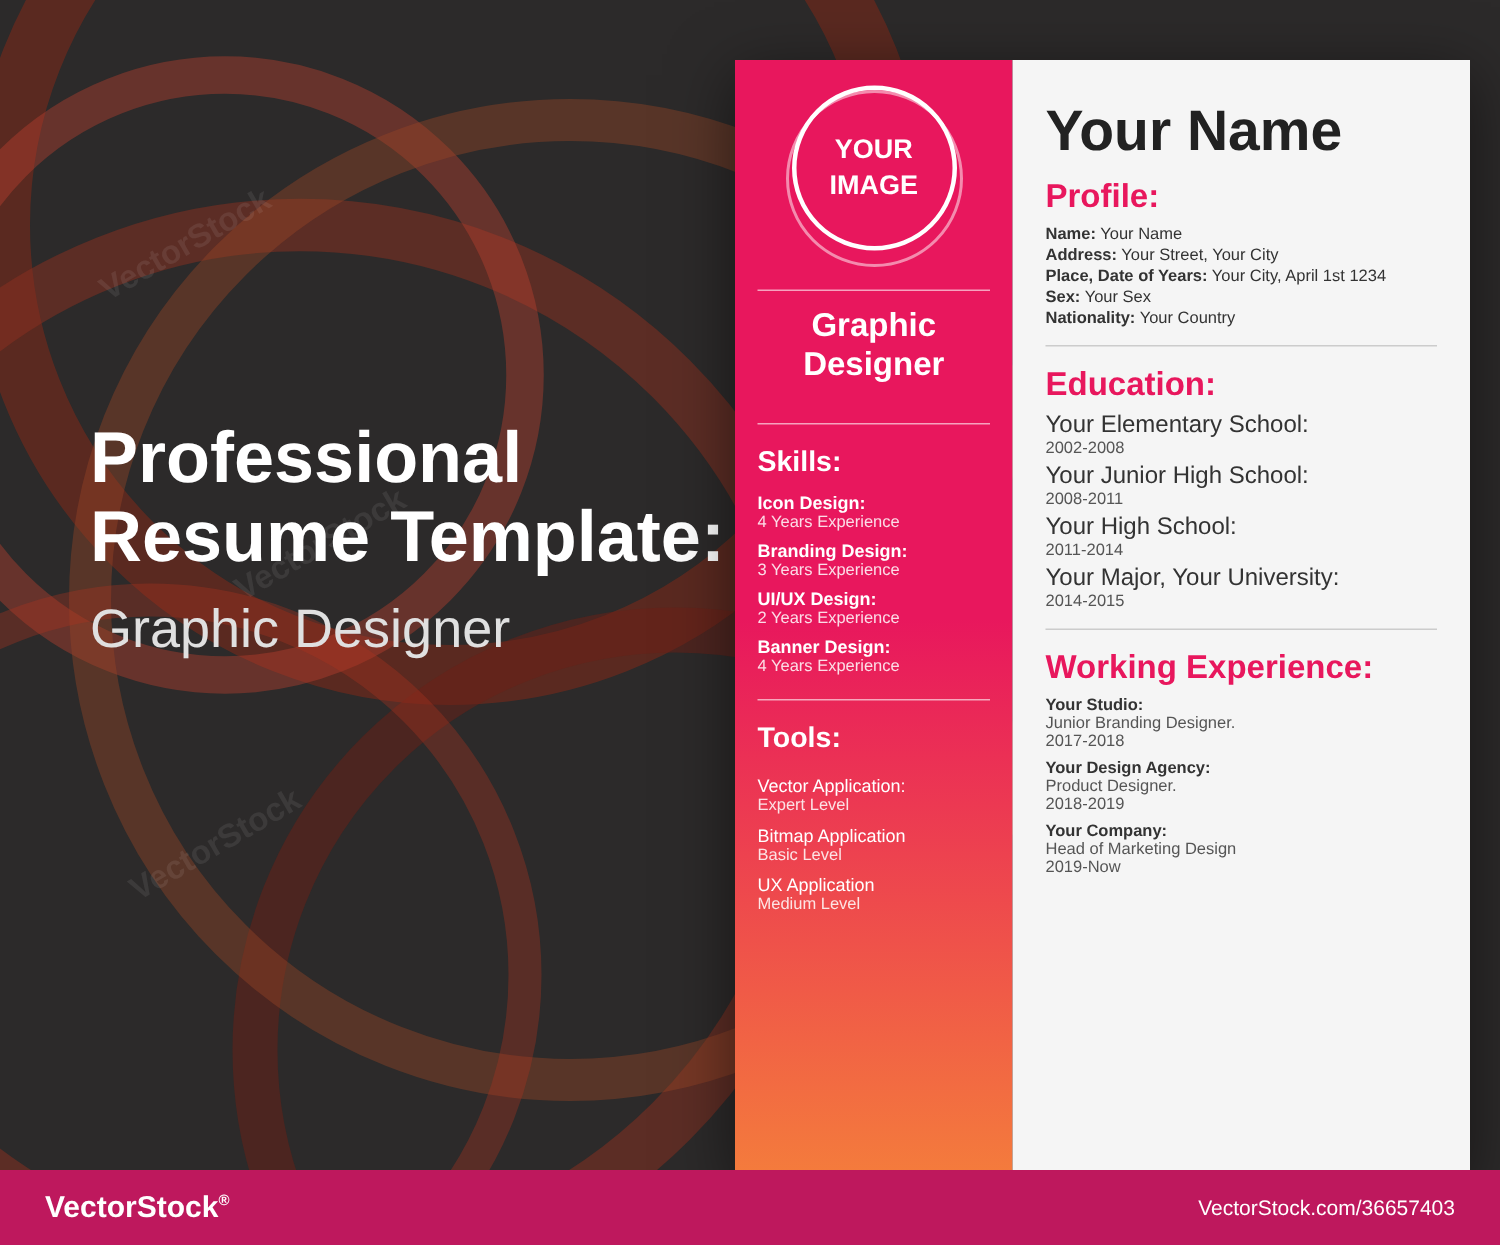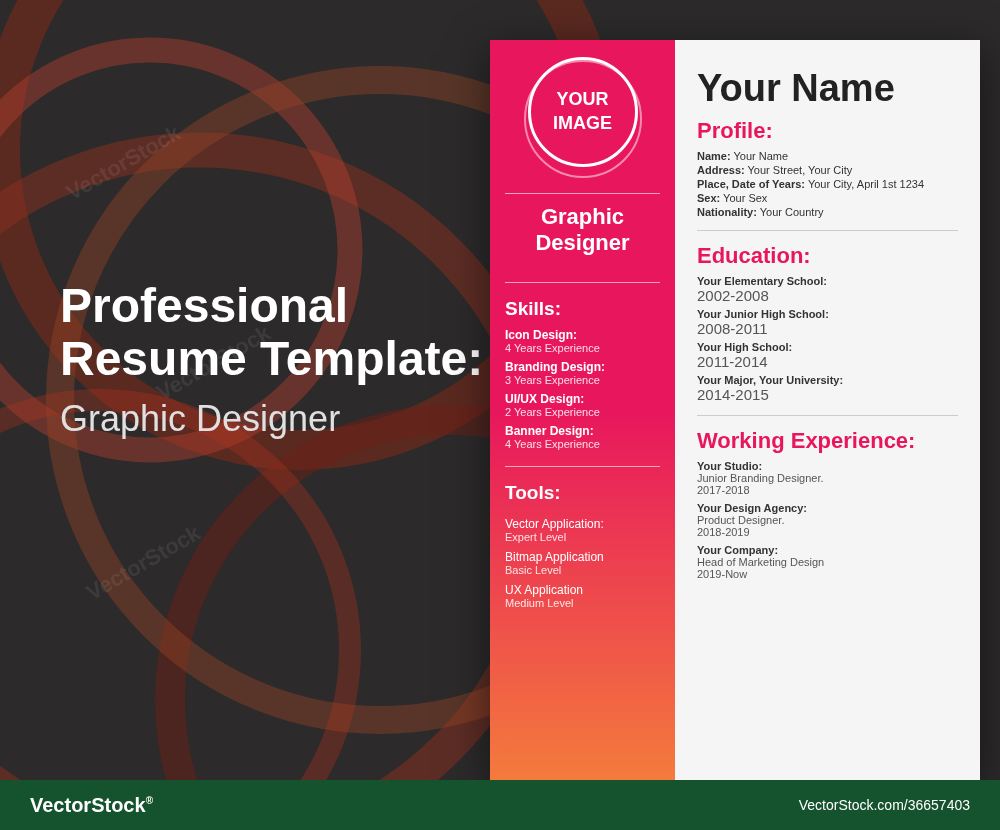--- a/index.html
+++ b/index.html
@@ -191,27 +191,27 @@
       height: 1px;
       background: #ccc;
       margin: 12px 0;
     }
 
     .edu-item {
       margin-bottom: 4px;
     }
 
     .edu-school {
-      font-size: 11px;
-      font-weight: 700;
+      font-size: 16px;
+      font-weight: 400;
       color: #333;
     }
 
     .edu-year {
-      font-size: 15px;
+      font-size: 11px;
       color: #555;
     }
 
     .work-item {
       margin-bottom: 6px;
     }
 
     .work-company {
       font-size: 11px;
       font-weight: 700;
@@ -228,21 +228,21 @@
       color: #555;
     }
 
     
     .footer-bar {
       position: absolute;
       bottom: 0;
       left: 0;
       right: 0;
       height: 50px;
-      background: #14532d;
+      background: #be185d;
       display: flex;
       align-items: center;
       justify-content: space-between;
       padding: 0 30px;
       z-index: 30;
     }
 
     .footer-logo-left {
       color: white;
       font-size: 20px;

